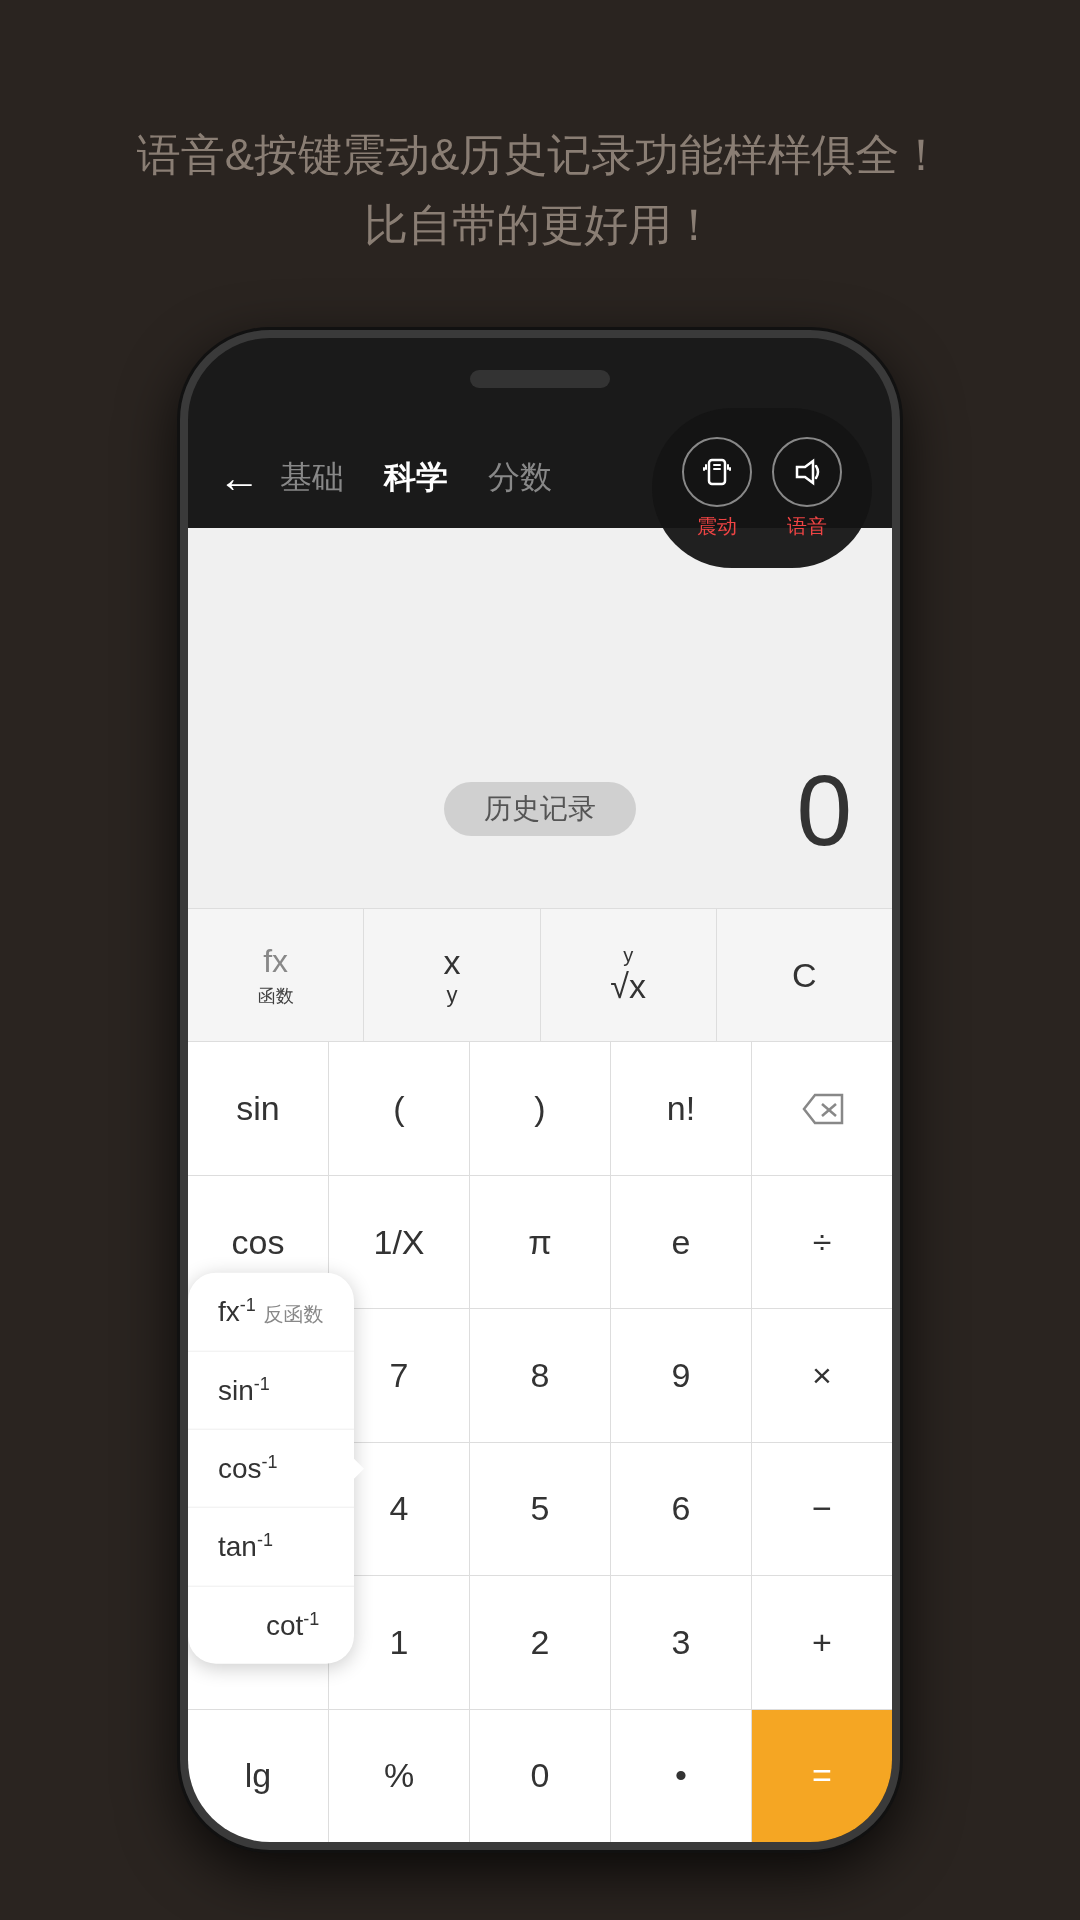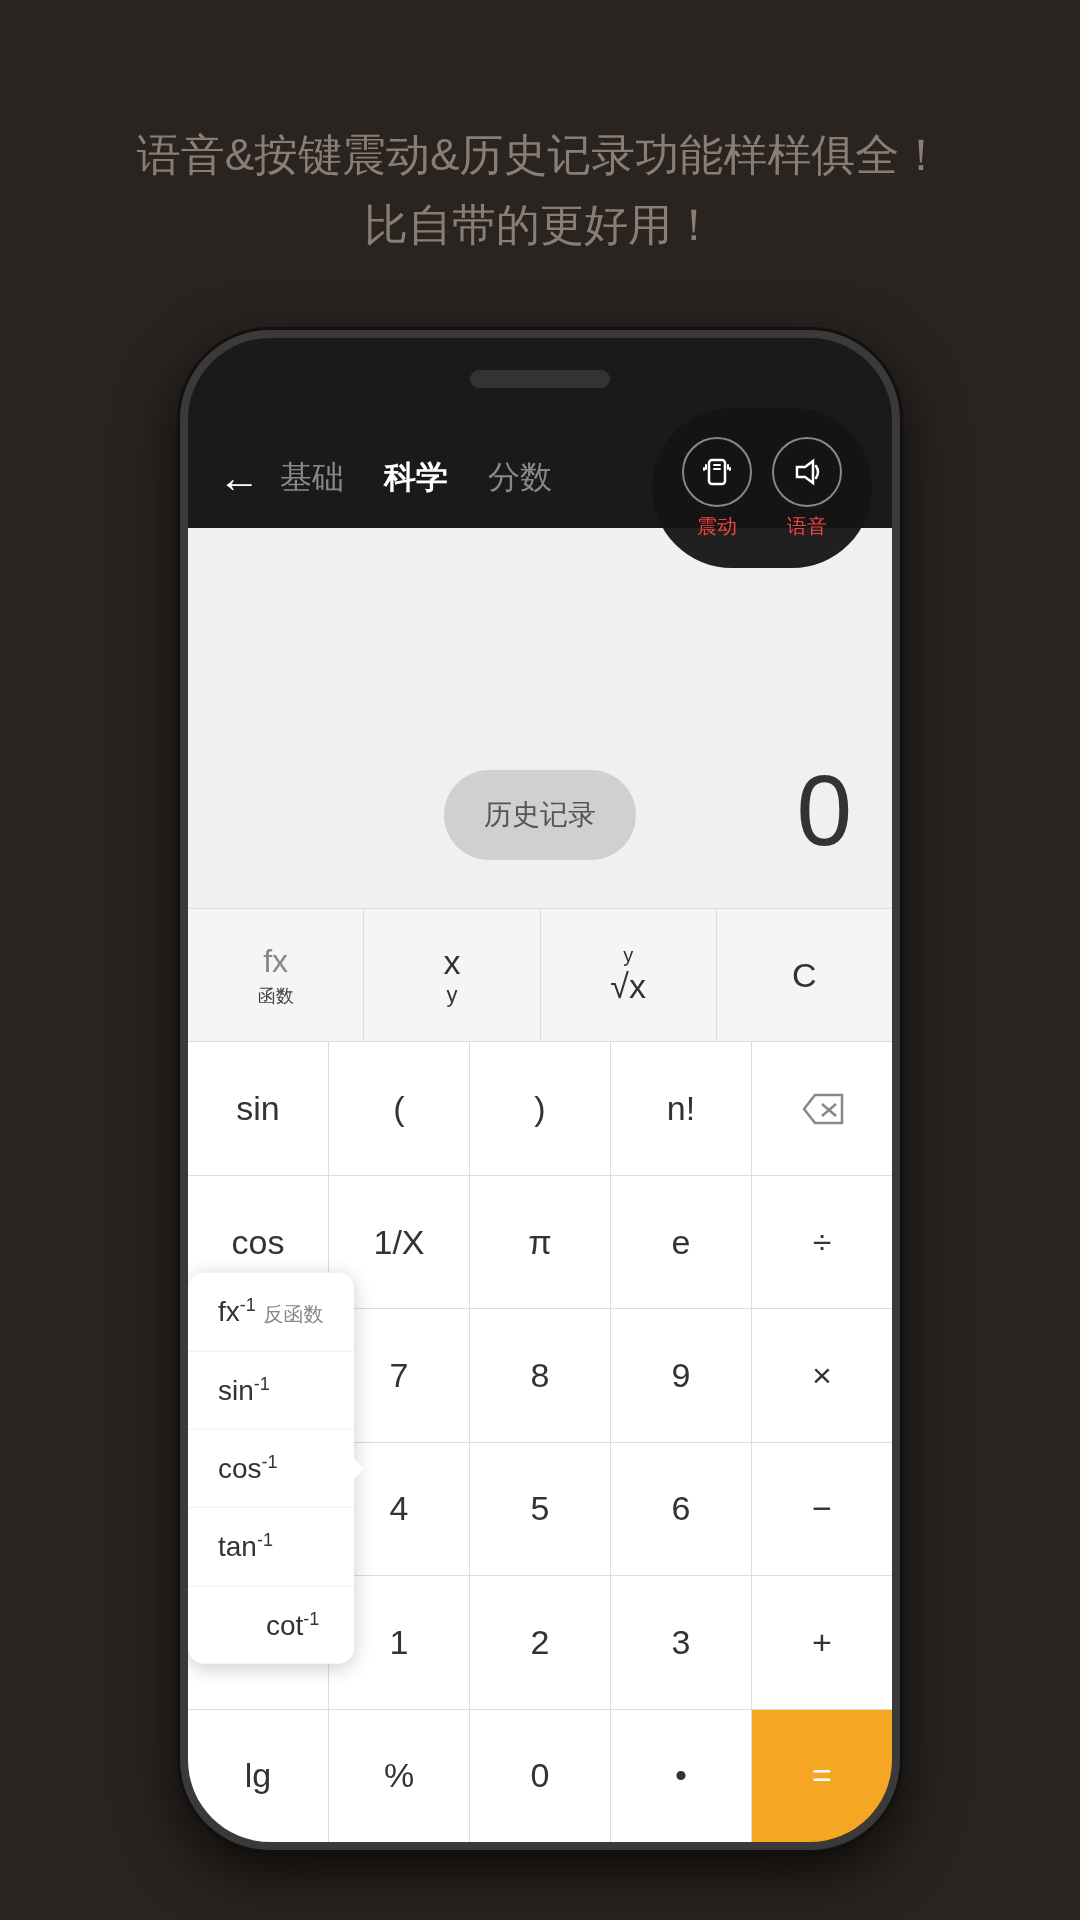--- a/index.html
+++ b/index.html
@@ -138,24 +138,24 @@
       align-items: flex-end;
       justify-content: flex-end;
       padding: 20px 40px 40px 40px;
       position: relative;
     }
 
     .history-btn {
       position: absolute;
       left: 50%;
       transform: translateX(-50%);
-      bottom: 48px;
+      bottom: 72px;
       background: rgba(200,200,200,0.8);
       border-radius: 50px;
-      padding: 26px 40px;
+      padding: 8px 40px;
       font-size: 28px;
       color: #555;
       cursor: pointer;
     }
 
     .display-number {
       font-size: 100px;
       color: #333;
       font-weight: 300;
     }
@@ -200,21 +200,21 @@
       background: #f5f5f5;
     }
 
     
     .popup-menu {
       position: absolute;
       left: 0;
       top: 60%;
       transform: translateY(-50%);
       background: #fff;
-      border-radius: 16px;
+      border-radius: 28px;
       box-shadow: 0 4px 20px rgba(0,0,0,0.2);
       z-index: 30;
       min-width: 160px;
       overflow: visible;
     }
 
     .popup-menu::after {
       content: '';
       position: absolute;
       right: -20px;

